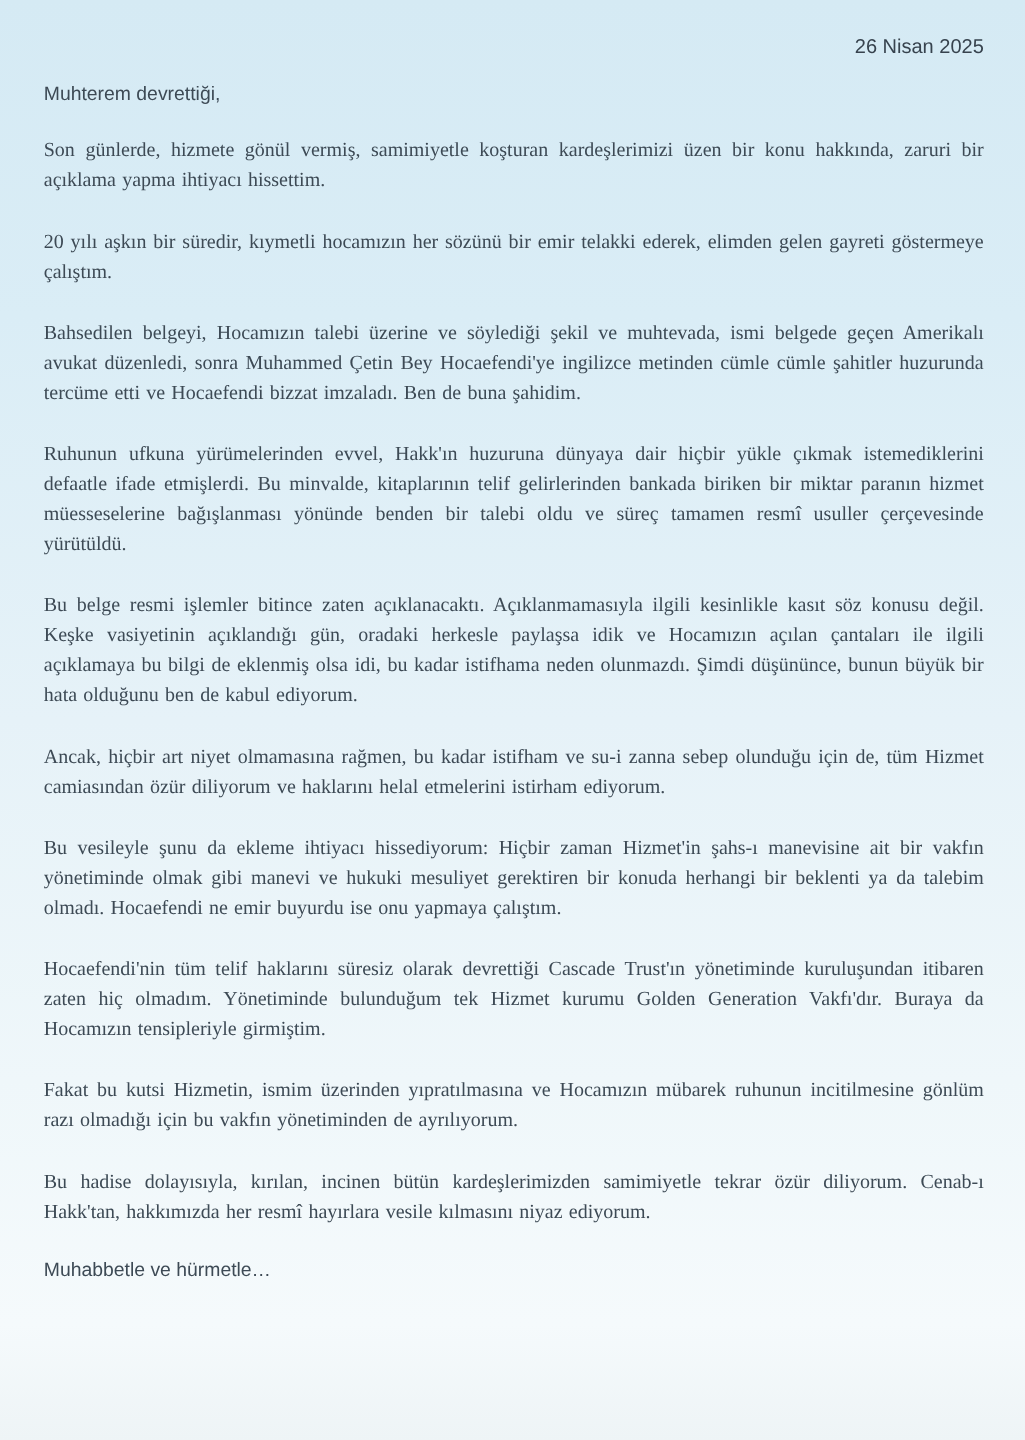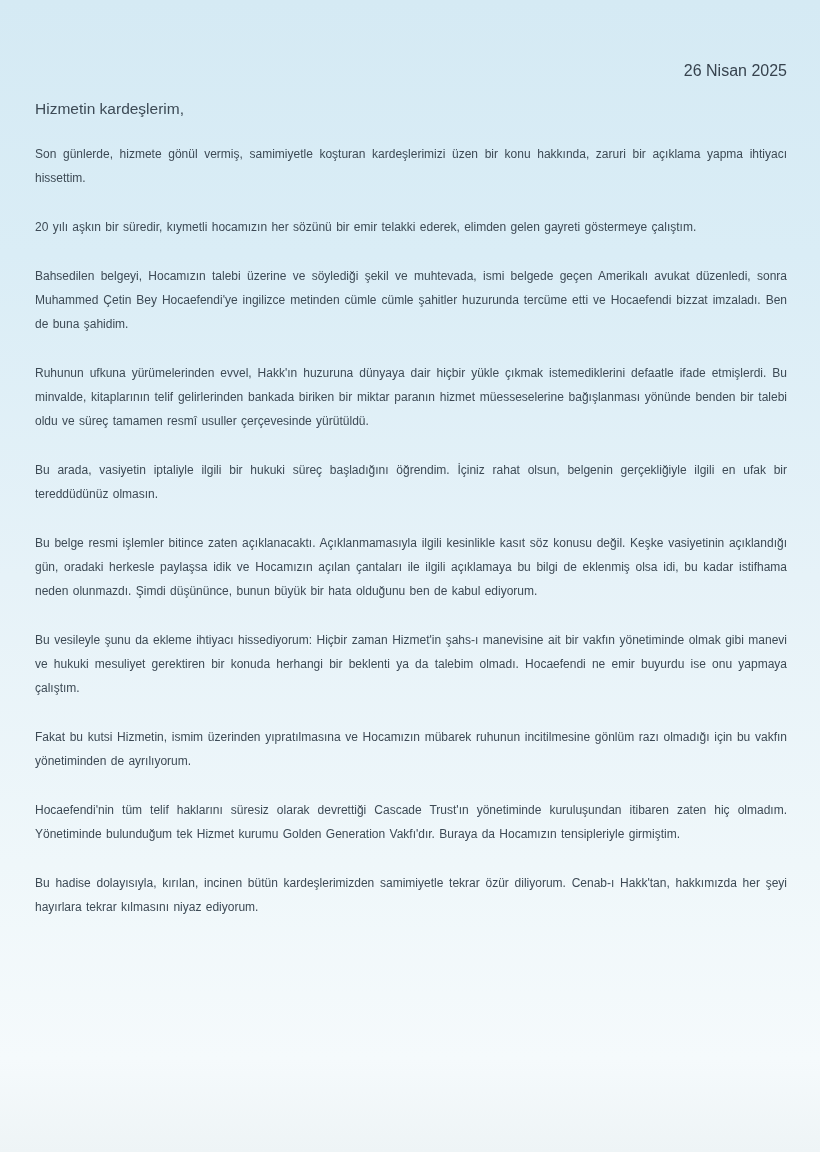--- a/index.html
+++ b/index.html
@@ -21,67 +21,68 @@
       #e6f2f8 50%,
       #eff7fa 75%,
       var(--background_bottom) 92%,
       #eef4f6 100%);
     color: var(--text);
   }
   .page {
     width: 820px;
     height: 872px;
     padding: 26px 33px 18px 35px;
-    margin-top: 33px;
   }
   .date-line {
     text-align: right;
     font-size: 16px;
     line-height: 24px;
     margin-bottom: 14px;
     color: #37434e;
   }
   .salutation {
     font-size: 15.5px;
     line-height: 24px;
     margin-bottom: 21px;
   }
   .body-text p {
-    font-size: 12px;
+    font-size: 16px;
     line-height: 24px;
     text-align: justify;
     margin-bottom: 25px;
     word-spacing: 1px;
+    font-family: Liberation Serif, serif;
   }
   .closing {
     font-size: 15.5px;
     line-height: 24px;
     margin-top: -2px;
     margin-bottom: 23px;
   }
   .signature {
     font-size: 15.5px;
     line-height: 24px;
   }
 </style>
 </head>
 <body>
 
 <div class="page">
   <div class="date-line">26 Nisan 2025</div>
 
-  <div class="salutation">Hizmetin kardeşlerim,</div>
+  <div class="salutation">Muhterem devrettiği,</div>
 
   <div class="body-text">
     <p>Son günlerde, hizmete gönül vermiş, samimiyetle koşturan kardeşlerimizi üzen bir konu hakkında, zaruri bir açıklama yapma ihtiyacı hissettim.</p>
     <p>20 yılı aşkın bir süredir, kıymetli hocamızın her sözünü bir emir telakki ederek, elimden gelen gayreti göstermeye çalıştım.</p>
     <p>Bahsedilen belgeyi, Hocamızın talebi üzerine ve söylediği şekil ve muhtevada, ismi belgede geçen Amerikalı avukat düzenledi, sonra Muhammed Çetin Bey Hocaefendi'ye ingilizce metinden cümle cümle şahitler huzurunda tercüme etti ve Hocaefendi bizzat imzaladı. Ben de buna şahidim.</p>
     <p>Ruhunun ufkuna yürümelerinden evvel, Hakk'ın huzuruna dünyaya dair hiçbir yükle çıkmak istemediklerini defaatle ifade etmişlerdi. Bu minvalde, kitaplarının telif gelirlerinden bankada biriken bir miktar paranın hizmet müesseselerine bağışlanması yönünde benden bir talebi oldu ve süreç tamamen resmî usuller çerçevesinde yürütüldü.</p>
-    <p>Bu arada, vasiyetin iptaliyle ilgili bir hukuki süreç başladığını öğrendim. İçiniz rahat olsun, belgenin gerçekliğiyle ilgili en ufak bir tereddüdünüz olmasın.</p>
     <p>Bu belge resmi işlemler bitince zaten açıklanacaktı. Açıklanmamasıyla ilgili kesinlikle kasıt söz konusu değil. Keşke vasiyetinin açıklandığı gün, oradaki herkesle paylaşsa idik ve Hocamızın açılan çantaları ile ilgili açıklamaya bu bilgi de eklenmiş olsa idi, bu kadar istifhama neden olunmazdı. Şimdi düşününce, bunun büyük bir hata olduğunu ben de kabul ediyorum.</p>
+    <p>Ancak, hiçbir art niyet olmamasına rağmen, bu kadar istifham ve su-i zanna sebep olunduğu için de, tüm Hizmet camiasından özür diliyorum ve haklarını helal etmelerini istirham ediyorum.</p>
     <p>Bu vesileyle şunu da ekleme ihtiyacı hissediyorum: Hiçbir zaman Hizmet'in şahs-ı manevisine ait bir vakfın yönetiminde olmak gibi manevi ve hukuki mesuliyet gerektiren bir konuda herhangi bir beklenti ya da talebim olmadı. Hocaefendi ne emir buyurdu ise onu yapmaya çalıştım.</p>
+    <p>Hocaefendi'nin tüm telif haklarını süresiz olarak devrettiği Cascade Trust'ın yönetiminde kuruluşundan itibaren zaten hiç olmadım. Yönetiminde bulunduğum tek Hizmet kurumu Golden Generation Vakfı'dır. Buraya da Hocamızın tensipleriyle girmiştim.</p>
     <p>Fakat bu kutsi Hizmetin, ismim üzerinden yıpratılmasına ve Hocamızın mübarek ruhunun incitilmesine gönlüm razı olmadığı için bu vakfın yönetiminden de ayrılıyorum.</p>
-    <p>Hocaefendi'nin tüm telif haklarını süresiz olarak devrettiği Cascade Trust'ın yönetiminde kuruluşundan itibaren zaten hiç olmadım. Yönetiminde bulunduğum tek Hizmet kurumu Golden Generation Vakfı'dır. Buraya da Hocamızın tensipleriyle girmiştim.</p>
-    <p>Bu hadise dolayısıyla, kırılan, incinen bütün kardeşlerimizden samimiyetle tekrar özür diliyorum. Cenab-ı Hakk'tan, hakkımızda her şeyi hayırlara tekrar kılmasını niyaz ediyorum.</p>
+    <p>Bu hadise dolayısıyla, kırılan, incinen bütün kardeşlerimizden samimiyetle tekrar özür diliyorum. Cenab-ı Hakk'tan, hakkımızda her resmî hayırlara vesile kılmasını niyaz ediyorum.</p>
   </div>
 
+  <div class="closing">Muhabbetle ve hürmetle…</div>
 
 </div>
 
 </body></html>

